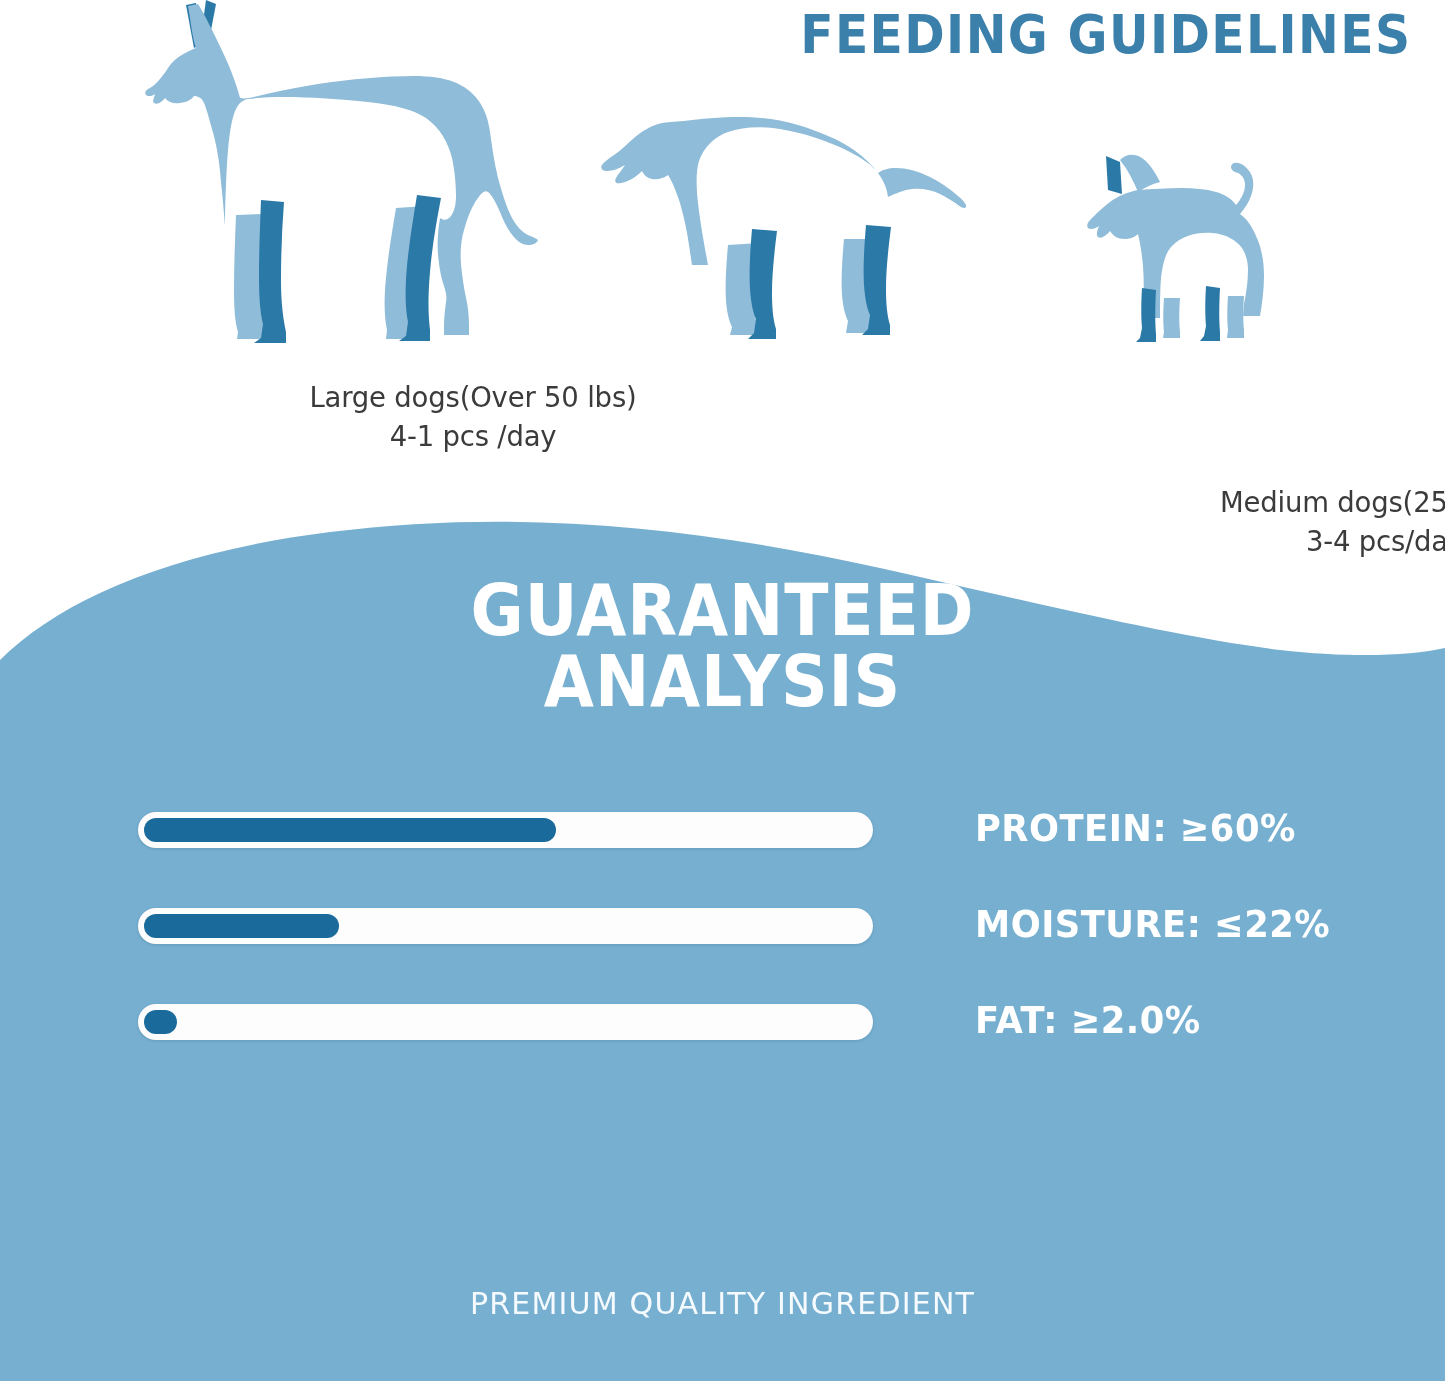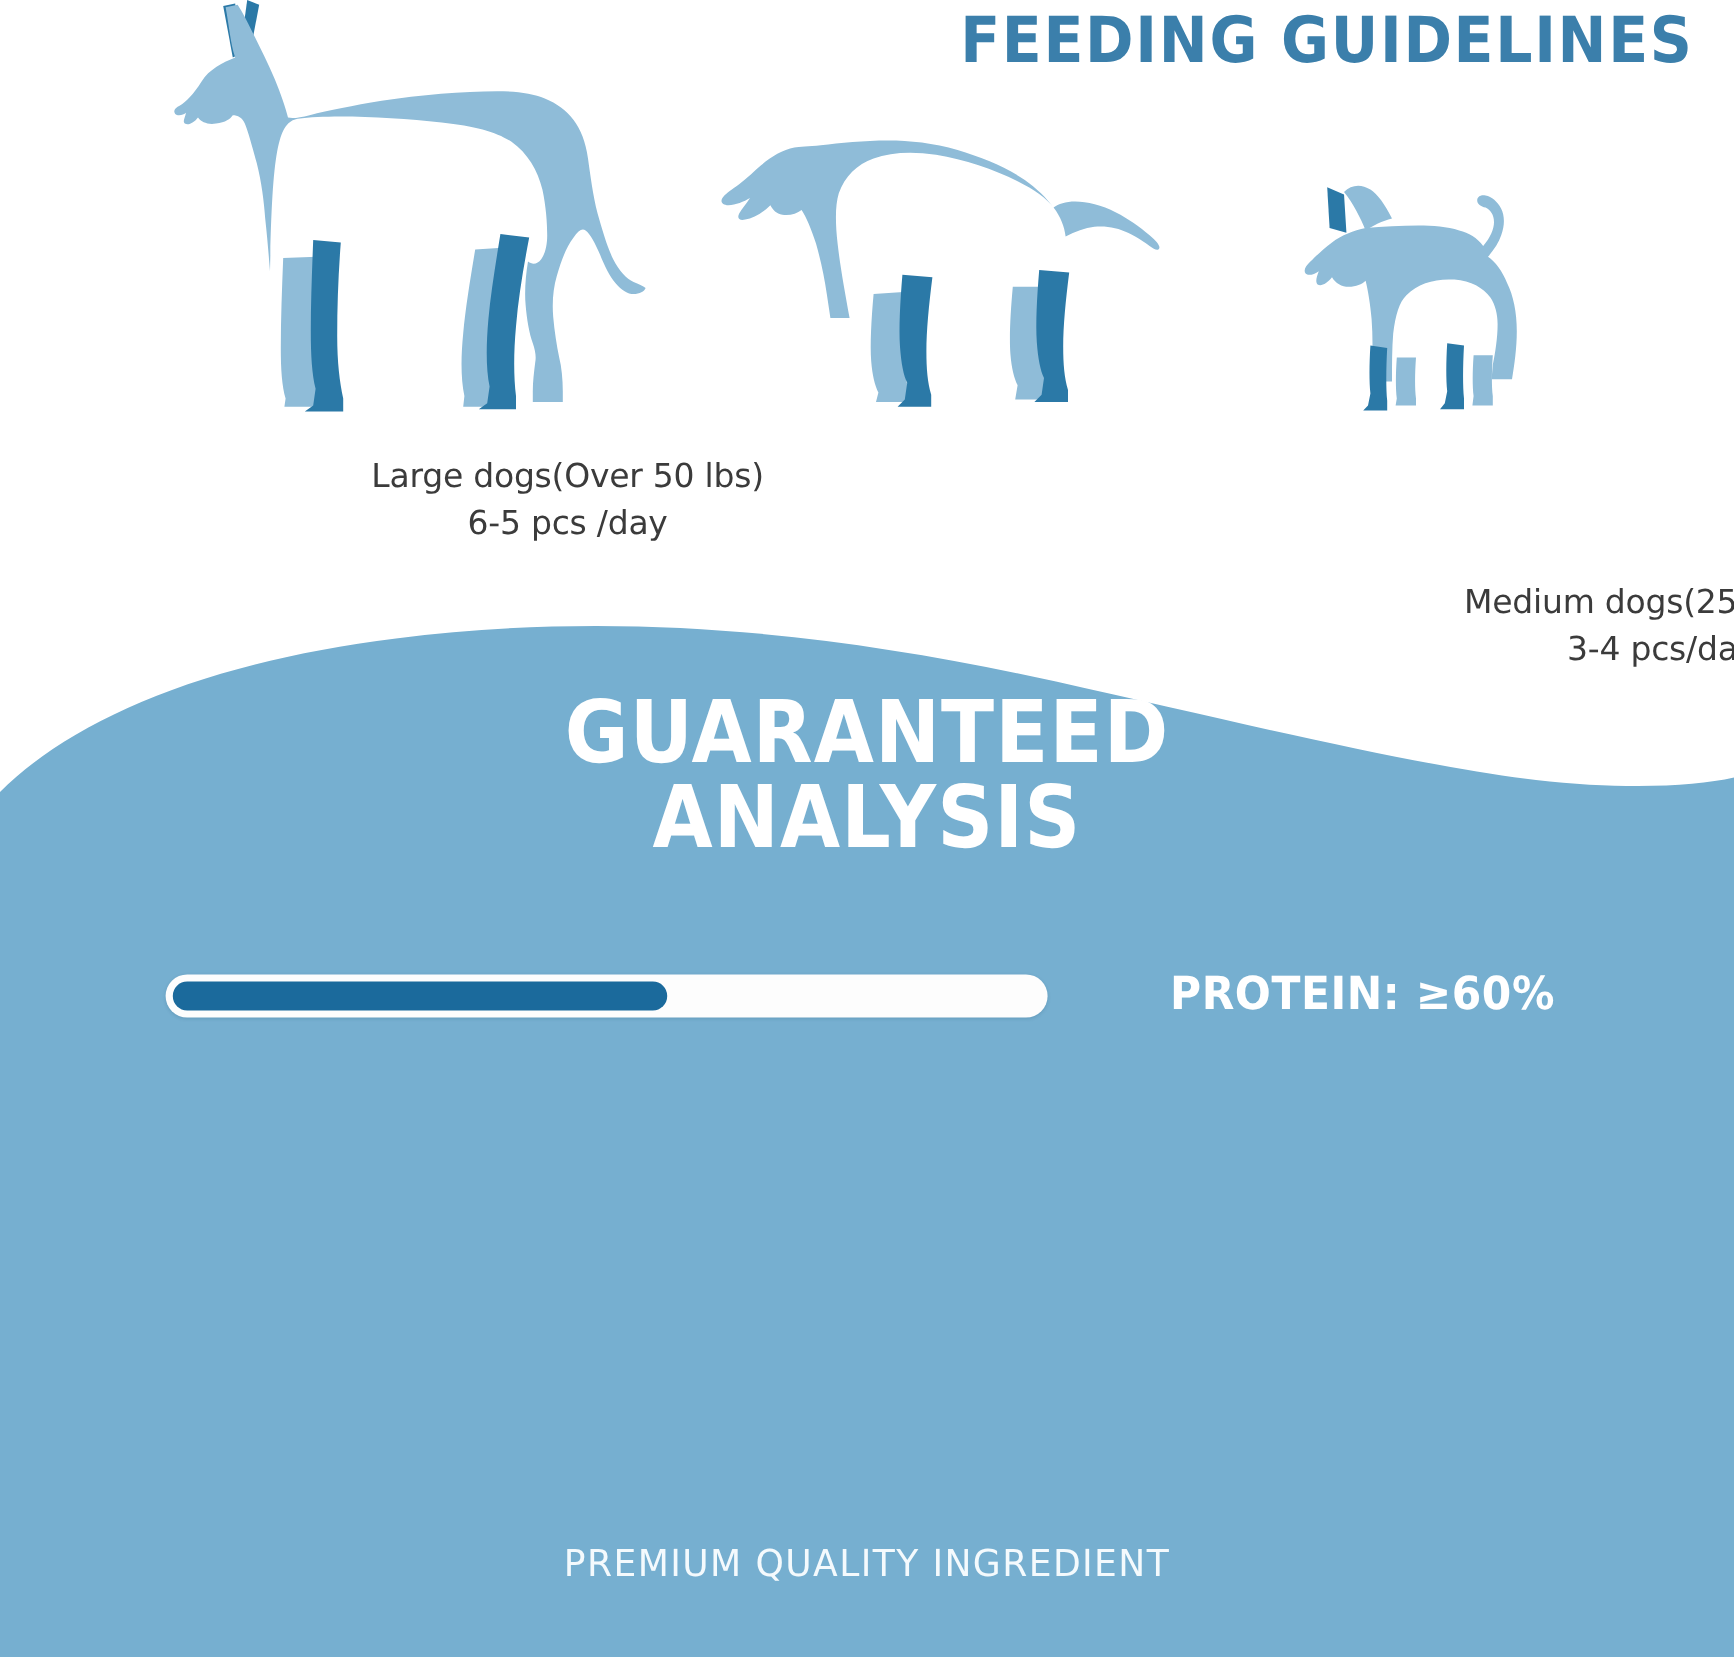--- a/index.html
+++ b/index.html
@@ -228,21 +228,21 @@
           <path d="M133 200 C132 226 131 252 131 276 C131 296 132 312 135 324
             L133 338 L126 343 L158 343 L158 332 C155 318 153 302 153 280
             C153 254 154 228 156 202 Z"></path>
           <path d="M289 195 C285 220 281 244 279 266 C277 288 277 308 280 322
             L278 336 L271 341 L302 341 L302 330 C300 314 300 294 302 272
             C304 248 308 224 313 198 Z"></path>
         </g>
       </svg>
       <div id="dog-large-caption" class="dog-caption">
         <span>Large dogs(Over 50 lbs)</span>
-        <span class="line2">6-5 pcs /day</span>
+        <span class="line2">4-1 pcs /day</span>
       </div>
     </div>
 
     <div id="dog-medium-block" class="dog-block">
       <svg class="dog-svg" width="368" height="240" viewBox="0 0 368 240">
         <path fill="#8fbcd8" d="
           M62 18
           C52 20 42 26 34 33
           C26 40 20 46 14 50
           C8 54 4 57 2 60
@@ -377,22 +377,34 @@
 
     <div id="nutrients">
 
       <div class="nutrient-row">
         <div class="bar-track" style="background: rgb(253, 253, 253);">
           <div class="bar-fill" style="width: 412.11px; background: rgb(27, 106, 156);"></div>
         </div>
         <div class="nutrient-label">PROTEIN: ≥60%</div>
       </div>
 
-
-
+      <div class="nutrient-row">
+        <div class="bar-track" style="background: rgb(253, 253, 253);">
+          <div class="bar-fill" style="width: 195.21px; background: rgb(27, 106, 156);"></div>
+        </div>
+        <div class="nutrient-label">MOISTURE: ≤22%</div>
+      </div>
+
+
+      <div class="nutrient-row">
+        <div class="bar-track" style="background: rgb(253, 253, 253);">
+          <div class="bar-fill" style="width: 32.535px; background: rgb(27, 106, 156);"></div>
+        </div>
+        <div class="nutrient-label">FAT: ≥2.0%</div>
+      </div>
 
 
     </div>
 
     <div id="premium-text">PREMIUM QUALITY INGREDIENT</div>
   </div>
 
 </div>
 
 </body></html>

